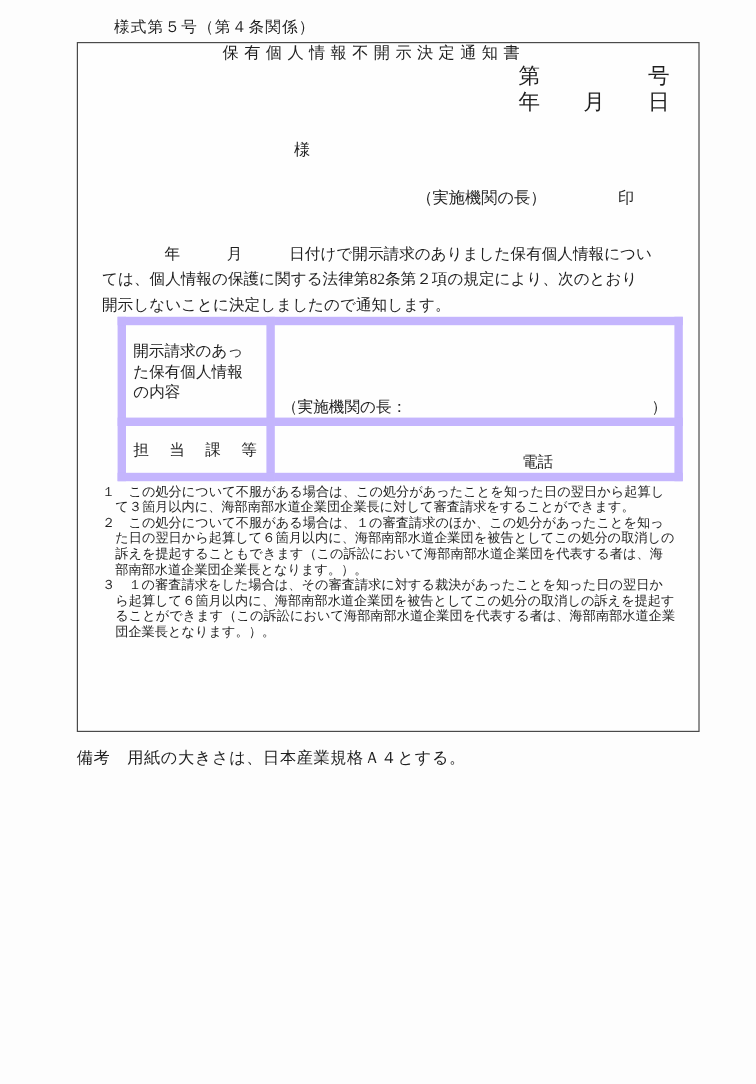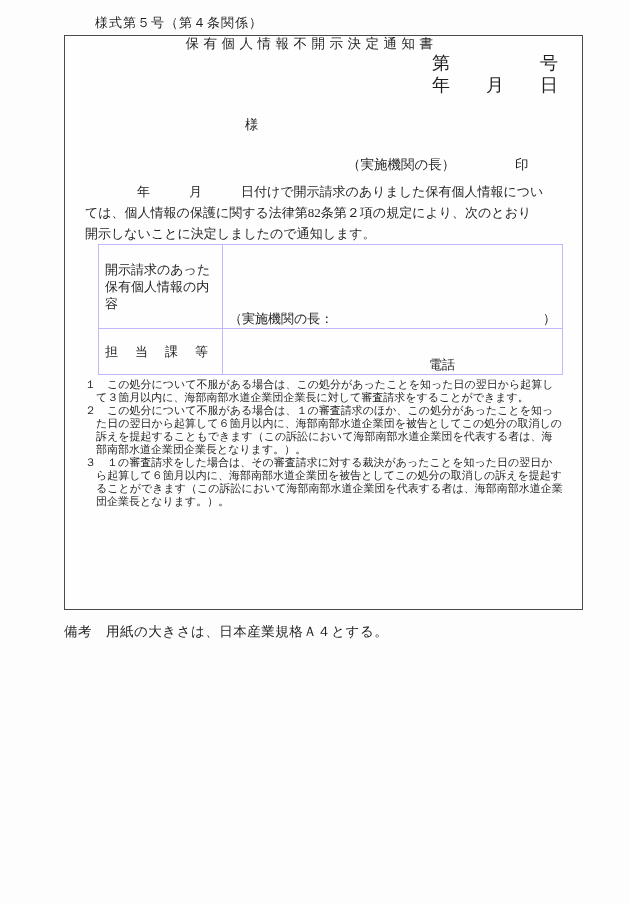--- a/index.html
+++ b/index.html
@@ -59,34 +59,34 @@
   .issuer-line {
     margin-top: 24px;
     position: relative;
     height: 16px;
     font-size: 13.5px;
     line-height: 16px;
   }
   .issuer-line .issuer { position: absolute; left: 282px; white-space: nowrap; }
   .issuer-line .seal   { position: absolute; left: 450px; }
   .body-text {
-    margin-top: 8px;
+    margin-top: 28px;
     padding-left: 20px;
     font-size: 13px;
     line-height: 21px;
     white-space: nowrap;
   }
   table.form-table {
     margin-left: 33px;
     border-collapse: collapse;
     width: 464px;
     table-layout: fixed;
   }
   table.form-table td {
-    border: 1px solid #c4b5fd;
+    border: 7px solid #c4b5fd;
     font-size: 13px;
     box-sizing: border-box;
     background: #fefefe;
   }
   col.c-label { width: 124px; }
   col.c-value { width: 340px; }
   tr.row-1 { height: 84px; }
   tr.row-2 { height: 75px; }
   tr.row-3 { height: 46px; }
   td.label-cell {

